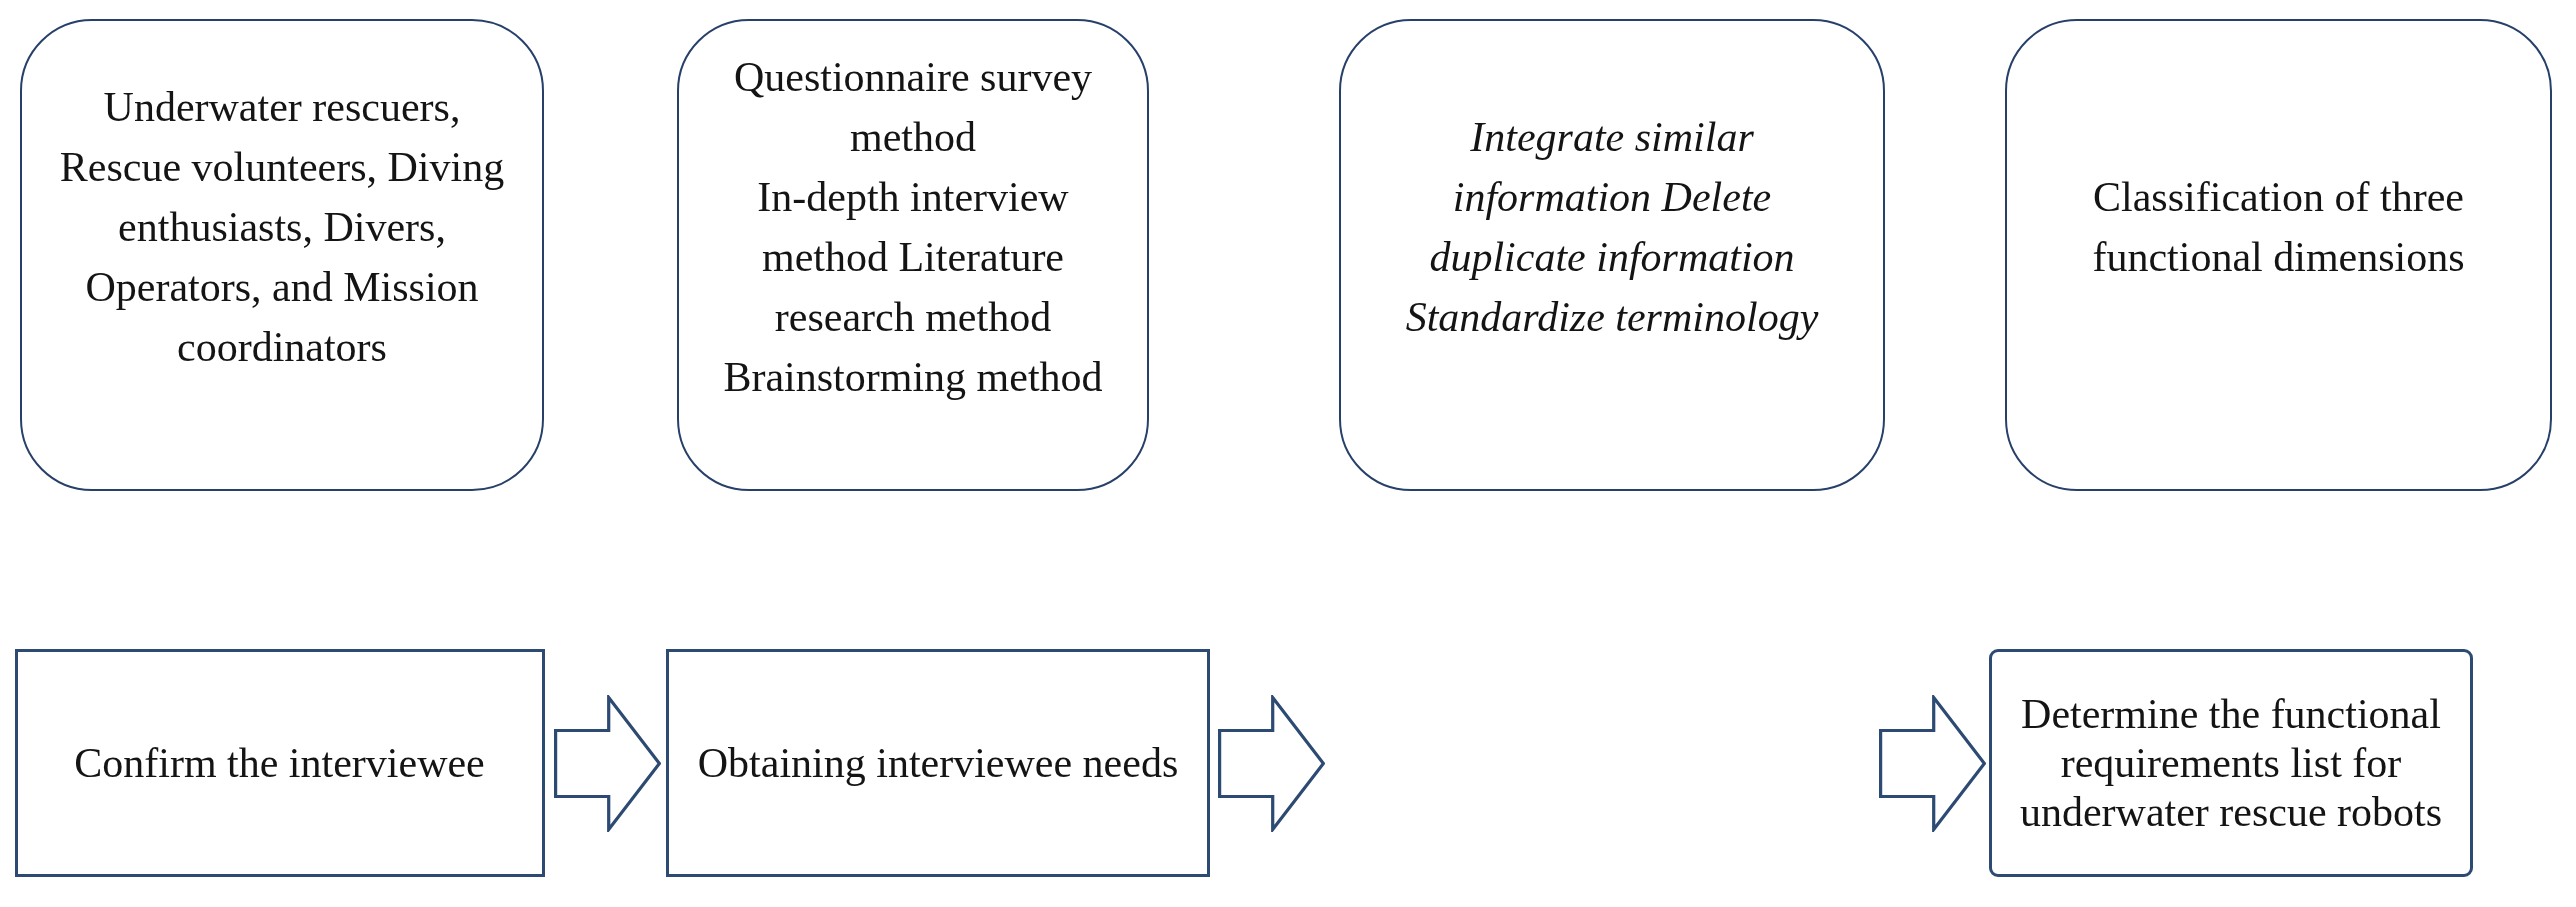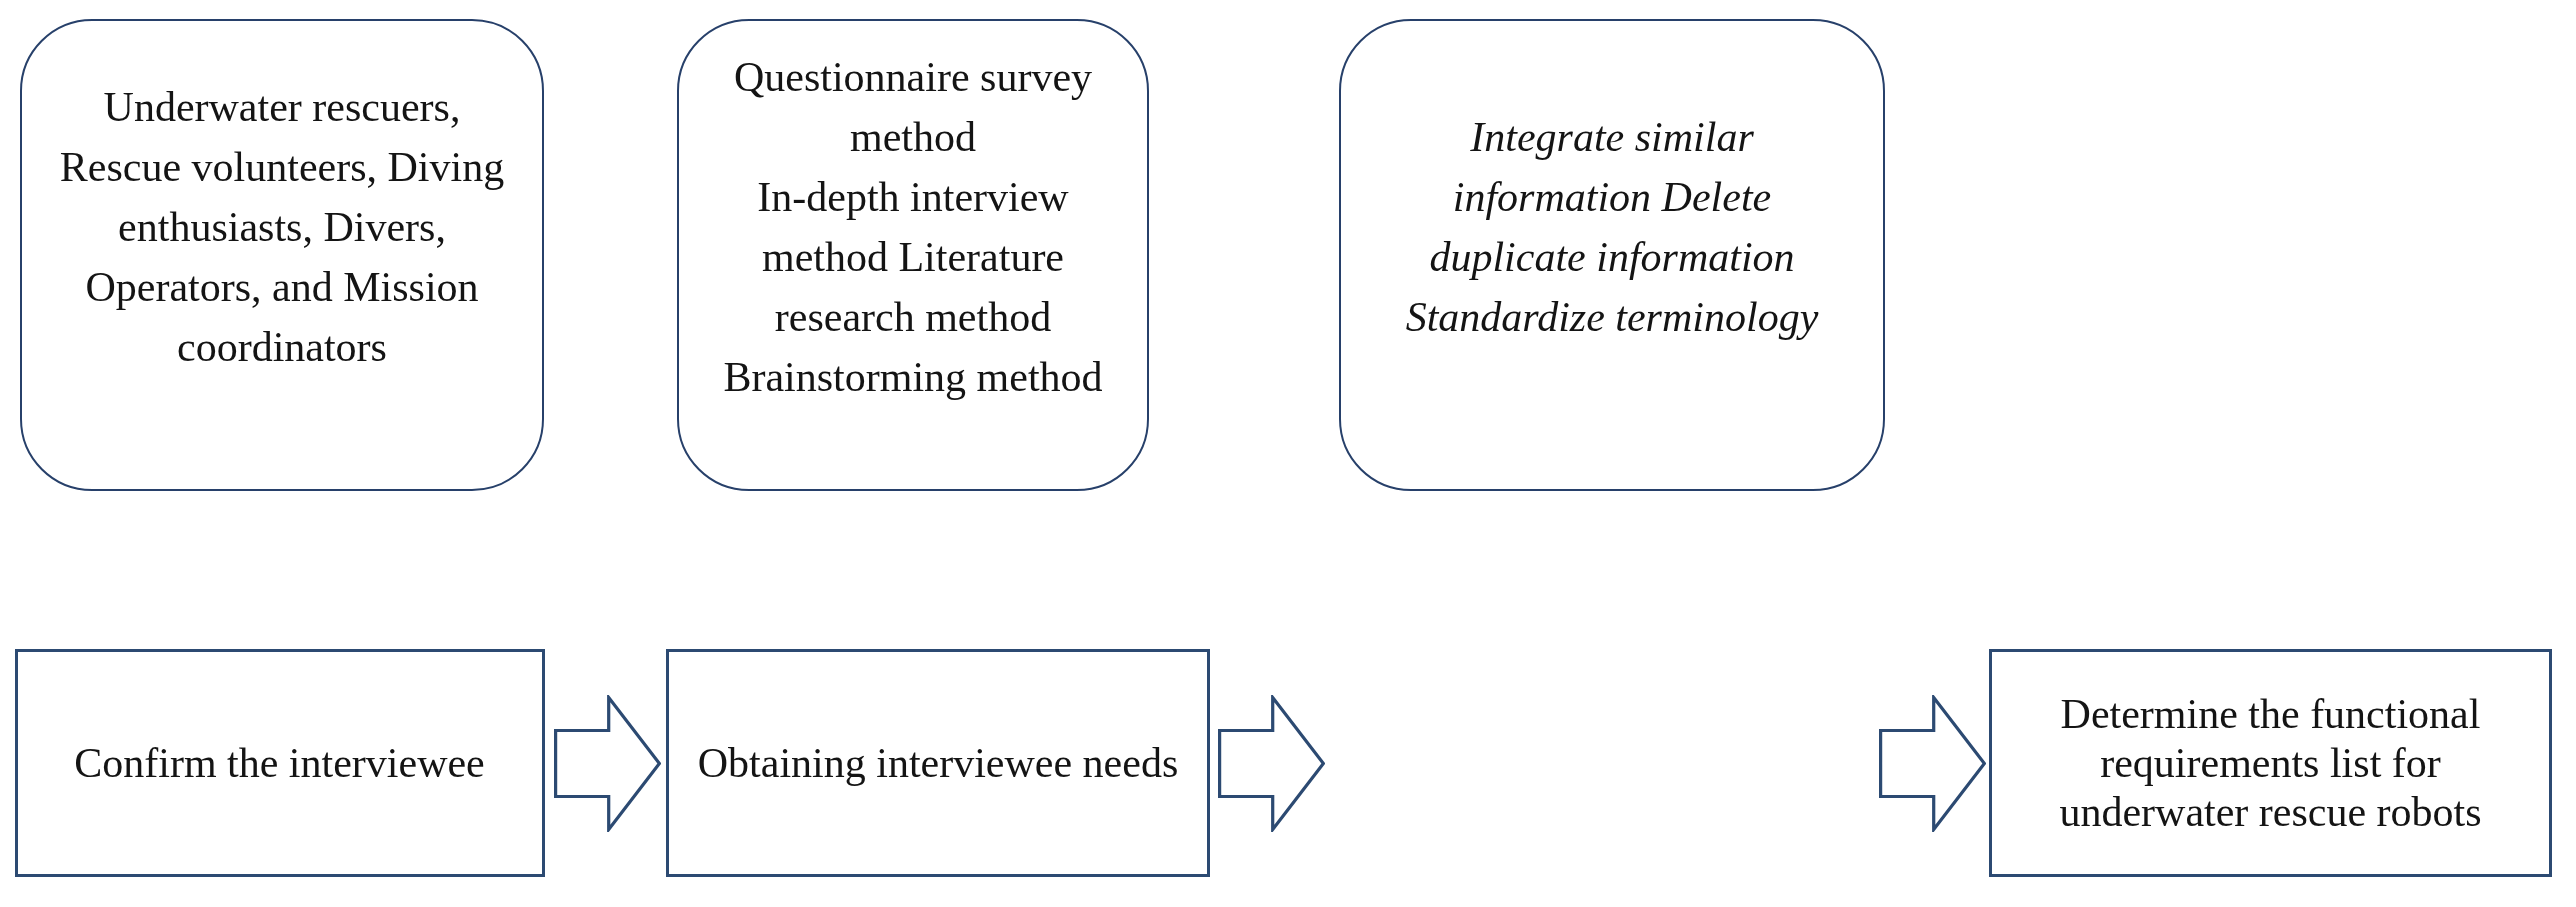--- a/index.html
+++ b/index.html
@@ -86,31 +86,35 @@
 Brainstorming method</div>
   </div>
 
   <div class="rbox" style="left:1339px;width:546px;font-style:italic;">
     <div class="btext">Integrate similar
 information Delete
 duplicate information
 Standardize terminology</div>
   </div>
 
+  <div class="rbox" style="left:2005px;width:547px;">
+    <div class="btext">Classification of three
+functional dimensions</div>
+  </div>
 
   <div class="sbox" style="left:666px;width:544px;">
     <div class="btext">Obtaining interviewee needs</div>
   </div>
 
   <div class="sbox" style="left:14.5px;width:530px;">
     <div class="btext">Confirm the interviewee</div>
   </div>
 
 
-  <div class="sbox" style="left:1989px;width:563px;">
+  <div class="sbox" style="left:1989px;width:484px;border-radius:9px;">
     <div class="btext">Determine the functional
 requirements list for
 underwater rescue robots</div>
   </div>
 
   <svg class="arrow" style="left:554px;" viewBox="0 0 133 170">
     <polygon points="2,44 68,44 68,3 131,85 68,167 68,126 2,126" fill="#ffffff" stroke="#2c4a72" stroke-width="4"></polygon>
   </svg>
 
   <svg class="arrow" style="left:1218px;" viewBox="0 0 133 170">

